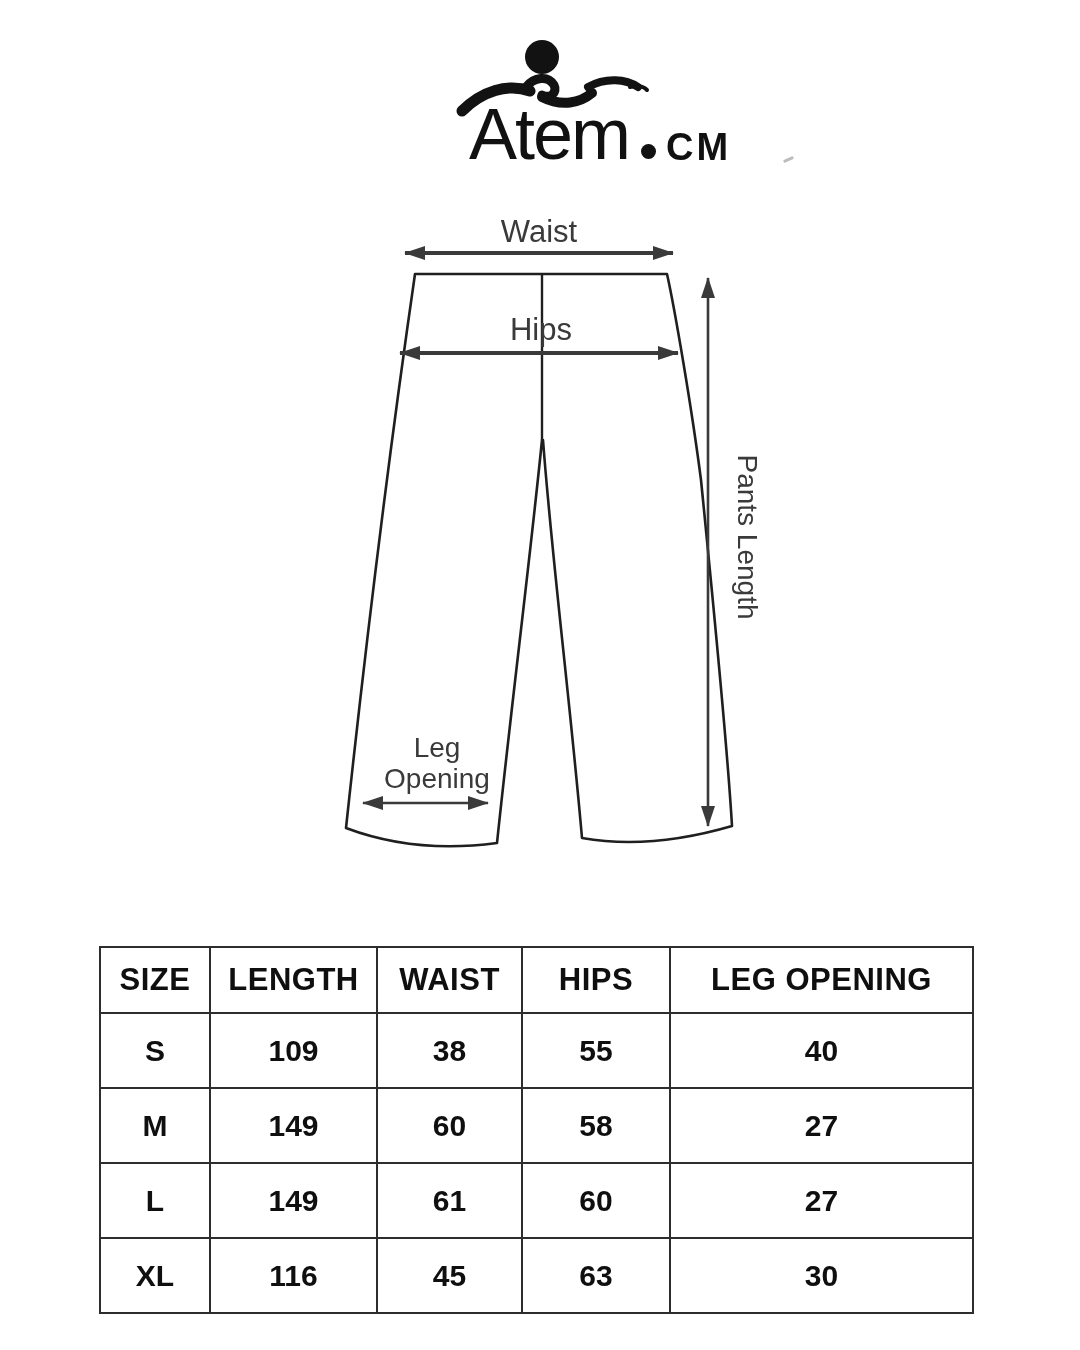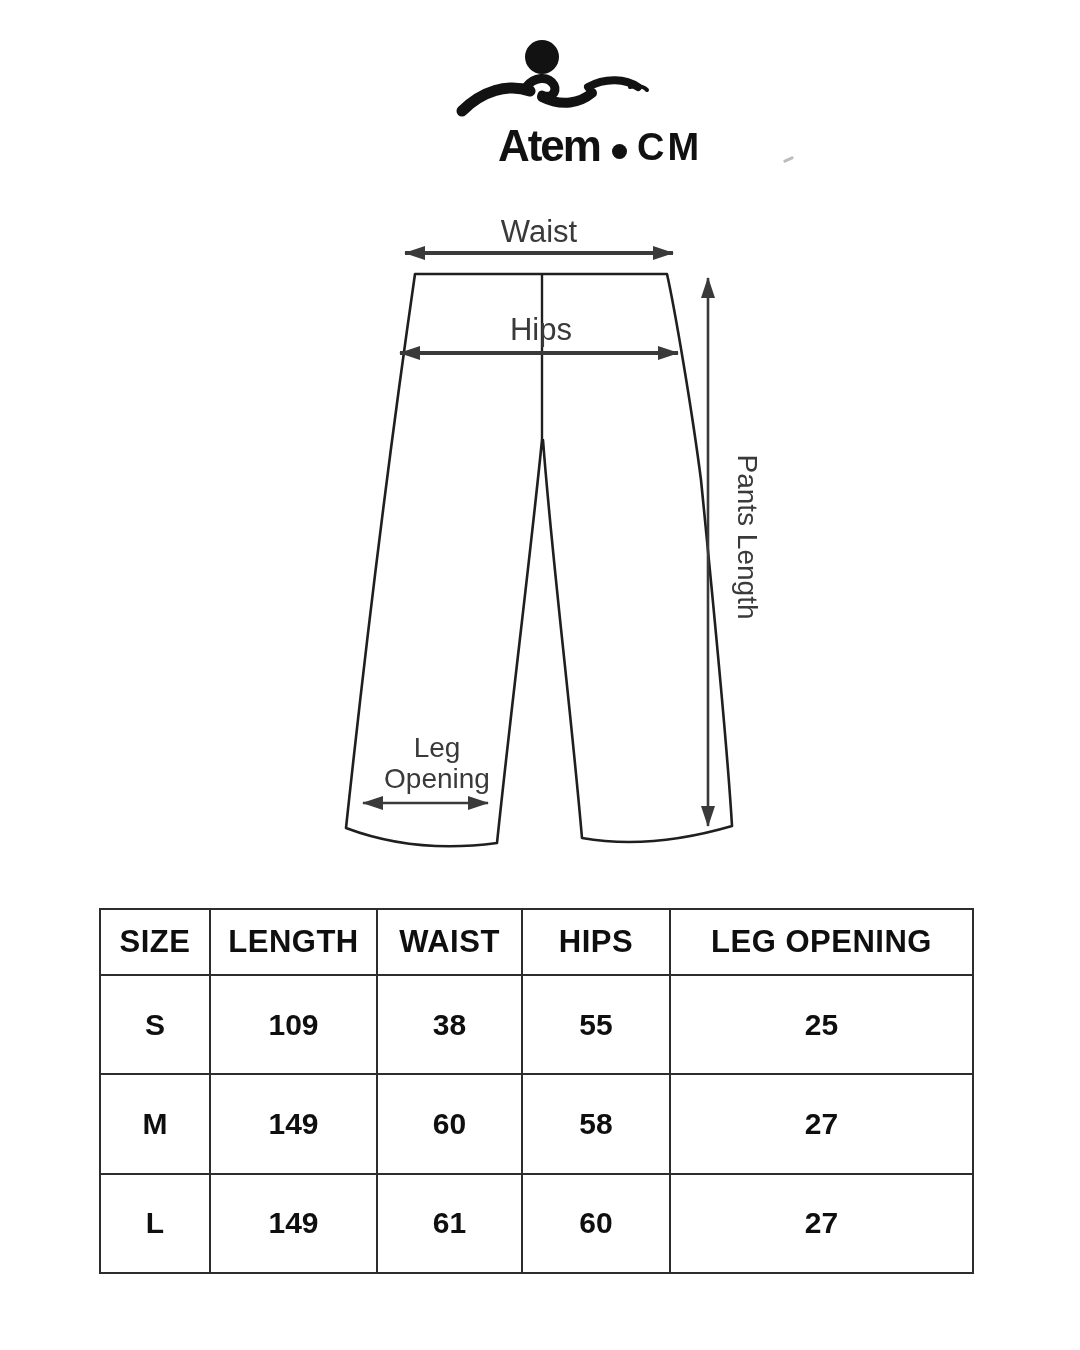--- a/index.html
+++ b/index.html
@@ -29,22 +29,22 @@
     left: 400px;
     top: 104px;
     width: 400px;
     height: 62px;
     display: flex;
     justify-content: center;
     align-items: flex-end;
     color: #111111;
   }
   .brand-name {
-    font-size: 44px;
-    font-weight: 700;
+    font-size: 72px;
+    font-weight: 400;
     letter-spacing: -2px;
     line-height: 0.88;
   }
   .brand-dot {
     width: 15px;
     height: 15px;
     border-radius: 50%;
     background: #111111;
     margin: 0 10px 7px 12px;
     overflow: hidden;
@@ -99,21 +99,21 @@
     fill: #3a3a3a;
     font-family: "Liberation Sans", "DejaVu Sans", sans-serif;
   }
   .diagram-label { font-size: 31px; }
   .diagram-label-small { font-size: 28px; }
 
   
   .size-table {
     position: absolute;
     left: 99px;
-    top: 908px;
+    top: 946px;
     width: 873px;
     height: 366px;
     border-collapse: collapse;
     table-layout: fixed;
     color: #0f0f0f;
   }
   .size-table th, .size-table td {
     border: 2px solid #2d2d2d;
     text-align: center;
     vertical-align: middle;
@@ -206,32 +206,39 @@
         <th>HIPS</th>
         <th>LEG OPENING</th>
       </tr>
     </thead>
     <tbody>
       <tr>
         <td class="size-cell">S</td>
         <td>109</td>
         <td>38</td>
         <td>55</td>
-        <td>25</td>
+        <td>40</td>
       </tr>
       <tr>
         <td class="size-cell">M</td>
         <td>149</td>
         <td>60</td>
         <td>58</td>
         <td>27</td>
       </tr>
       <tr>
         <td class="size-cell">L</td>
         <td>149</td>
         <td>61</td>
         <td>60</td>
         <td>27</td>
       </tr>
+      <tr>
+        <td class="size-cell">XL</td>
+        <td>116</td>
+        <td>45</td>
+        <td>63</td>
+        <td>30</td>
+      </tr>
     </tbody>
   </table>
 
 </div>
 
 </body></html>

